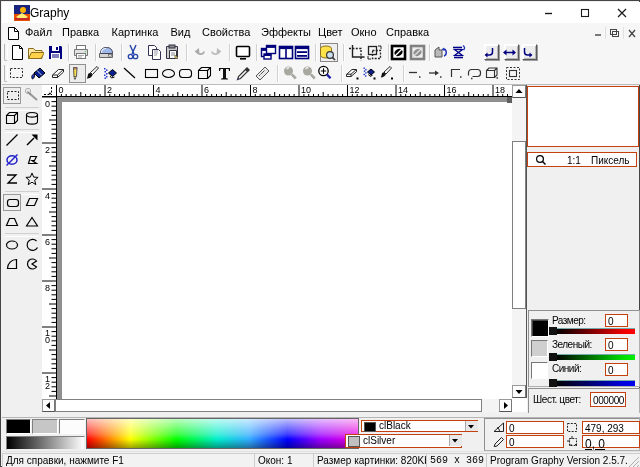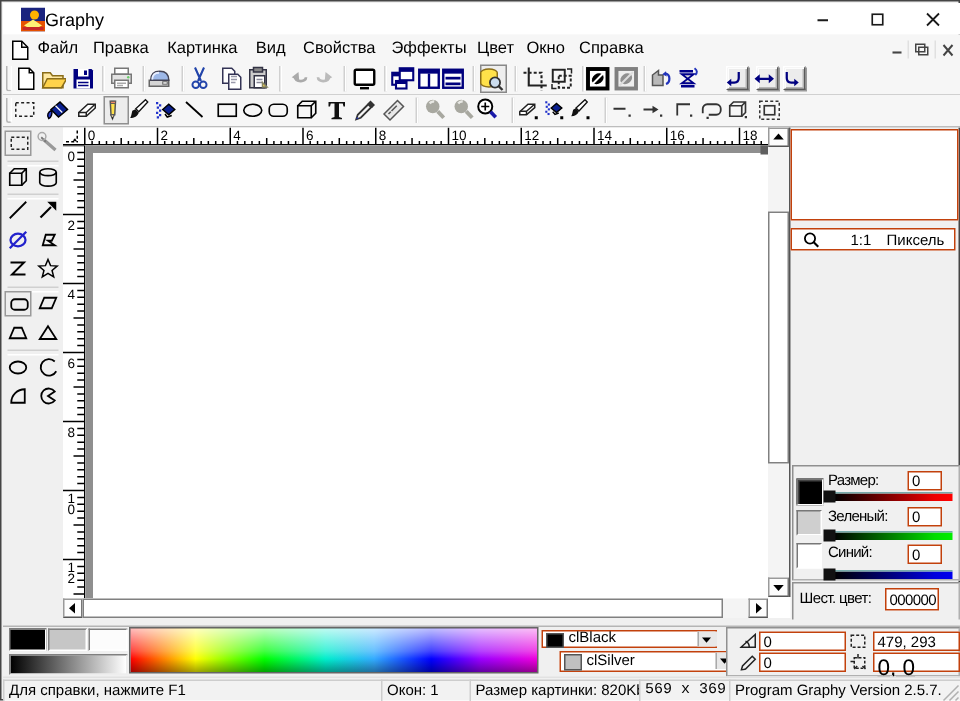--- a/index.html
+++ b/index.html
@@ -570,21 +570,21 @@
   <div class="abs" style="left:85px;top:417px;width:273px;height:31px;border:1px solid #666;box-sizing:border-box;background:linear-gradient(to bottom,rgba(255,255,255,0.74),rgba(255,255,255,0.26) 52%,rgba(255,255,255,0) 70%,rgba(0,0,0,0.36)),linear-gradient(to right,#f00,#ff0 16%,#0f0 33%,#0ec 48%,#3af 60%,#00f 74%,#90f 86%,#e0d);"></div>
 
   <div class="abs box" style="left:360px;top:419px;width:117px;height:12px;">
     <div class="abs" style="left:2px;top:1px;width:10px;height:8px;background:#000;border:1px solid #555;"></div>
     <span class="abs txt" style="left:17px;top:-1px;font-size:10px;">clBlack</span>
     <div class="abs" style="left:103px;top:0px;width:12px;height:10px;background:#e8e8e8;border-left:1px solid #aaa;"></div>
     <svg class="abs" style="left:103px;top:0px" width="12" height="10">
         <path d="M3 4 h6 l-3 3.5 z" fill="#000"></path>
       </svg>
   </div>
-  <div class="abs box" style="left:372px;top:433px;width:117px;height:14px;">
+  <div class="abs box" style="left:344px;top:433px;width:117px;height:14px;">
     <div class="abs" style="left:2px;top:1px;width:10px;height:9px;background:#c0c0c0;border:1px solid #555;"></div>
     <span class="abs txt" style="left:17px;top:0px;font-size:10px;">clSilver</span>
     <div class="abs" style="left:103px;top:0px;width:12px;height:11px;background:#e8e8e8;border-left:1px solid #aaa;"></div>
     <svg class="abs" style="left:103px;top:0px" width="12" height="11">
         <path d="M3 4 h6 l-3 3.5 z" fill="#000"></path>
       </svg>
   </div>
 
   <div class="abs" style="left:483px;top:417px;width:156px;height:33px;border:1px solid #b0b0b0;border-top-color:#909090;border-left-color:#909090;box-sizing:border-box;background:#f0f0f0;"></div>
   <svg class="abs" style="left:492px;top:421px" width="12" height="11">
@@ -604,21 +604,21 @@
       <path d="M8.5 1.5 l2 2 l-6.5 6.5 l-2.8 0.8 l0.8-2.8 z" fill="none" stroke="#222"></path>
     </svg>
   <div class="abs box" style="left:505px;top:434px;width:58px;height:13px;">
       <span class="txt" style="font-size:10px;position:absolute;left:2px;top:1px;">0</span>
     </div>
   <svg class="abs" style="left:565px;top:434px" width="13" height="13">
       <rect x="3.5" y="3.5" width="7" height="7" fill="none" stroke="#222" stroke-dasharray="1.8 1.2"></rect>
       <path d="M1 6 h3 M6 1 v3 M3.5 11 l2-2 M9 9 l2 2" stroke="#222"></path>
     </svg>
   <div class="abs box" style="left:581px;top:434px;width:58px;height:13px;">
-      <span class="txt" style="font-size:15px;position:absolute;left:2px;top:1px;text-decoration:underline;">0, 0</span>
+      <span class="txt" style="font-size:12px;position:absolute;left:2px;top:1px;text-decoration:underline;">0, 0</span>
     </div>
 
   <div class="abs" id="statusbar">
     <div class="sfield" style="left:0px;width:249px;">Для справки, нажмите F1</div>
     <div class="sfield" style="left:252px;width:57px;">Окон: 1</div>
     <div class="sfield" style="left:311px;width:112px;">Размер картинки: 820Kb</div>
     <div class="sfield" style="left:424px;width:57px;font-family:Liberation Mono, monospace;">569 x 369</div>
     <div class="sfield" style="left:484px;width:153px;">Program Graphy Version 2.5.7.</div>
     <svg class="abs" style="left:626px;top:4px" width="12" height="12">
         <path d="M11 1 L1 11 M11 5 L5 11 M11 9 L9 11" stroke="#b0b0b0"></path>

